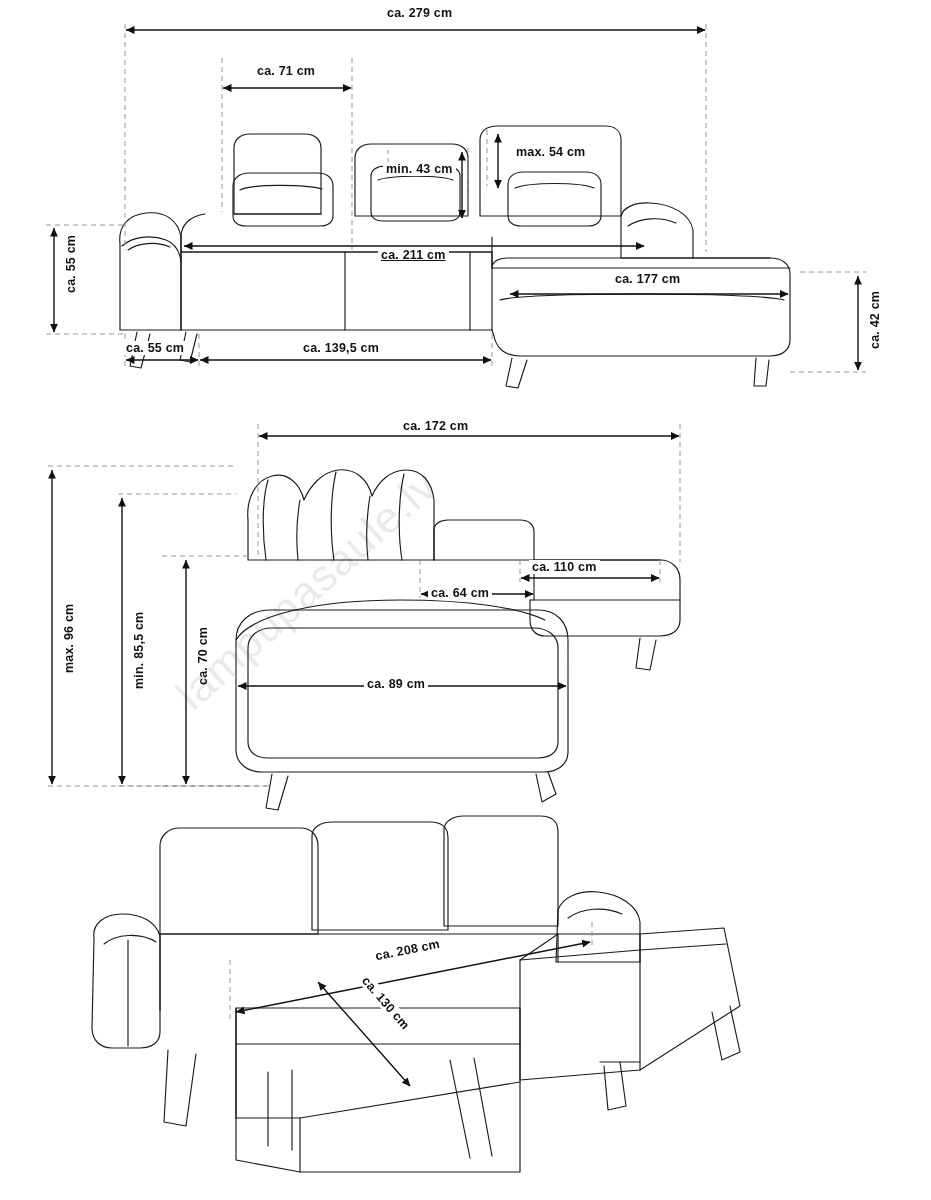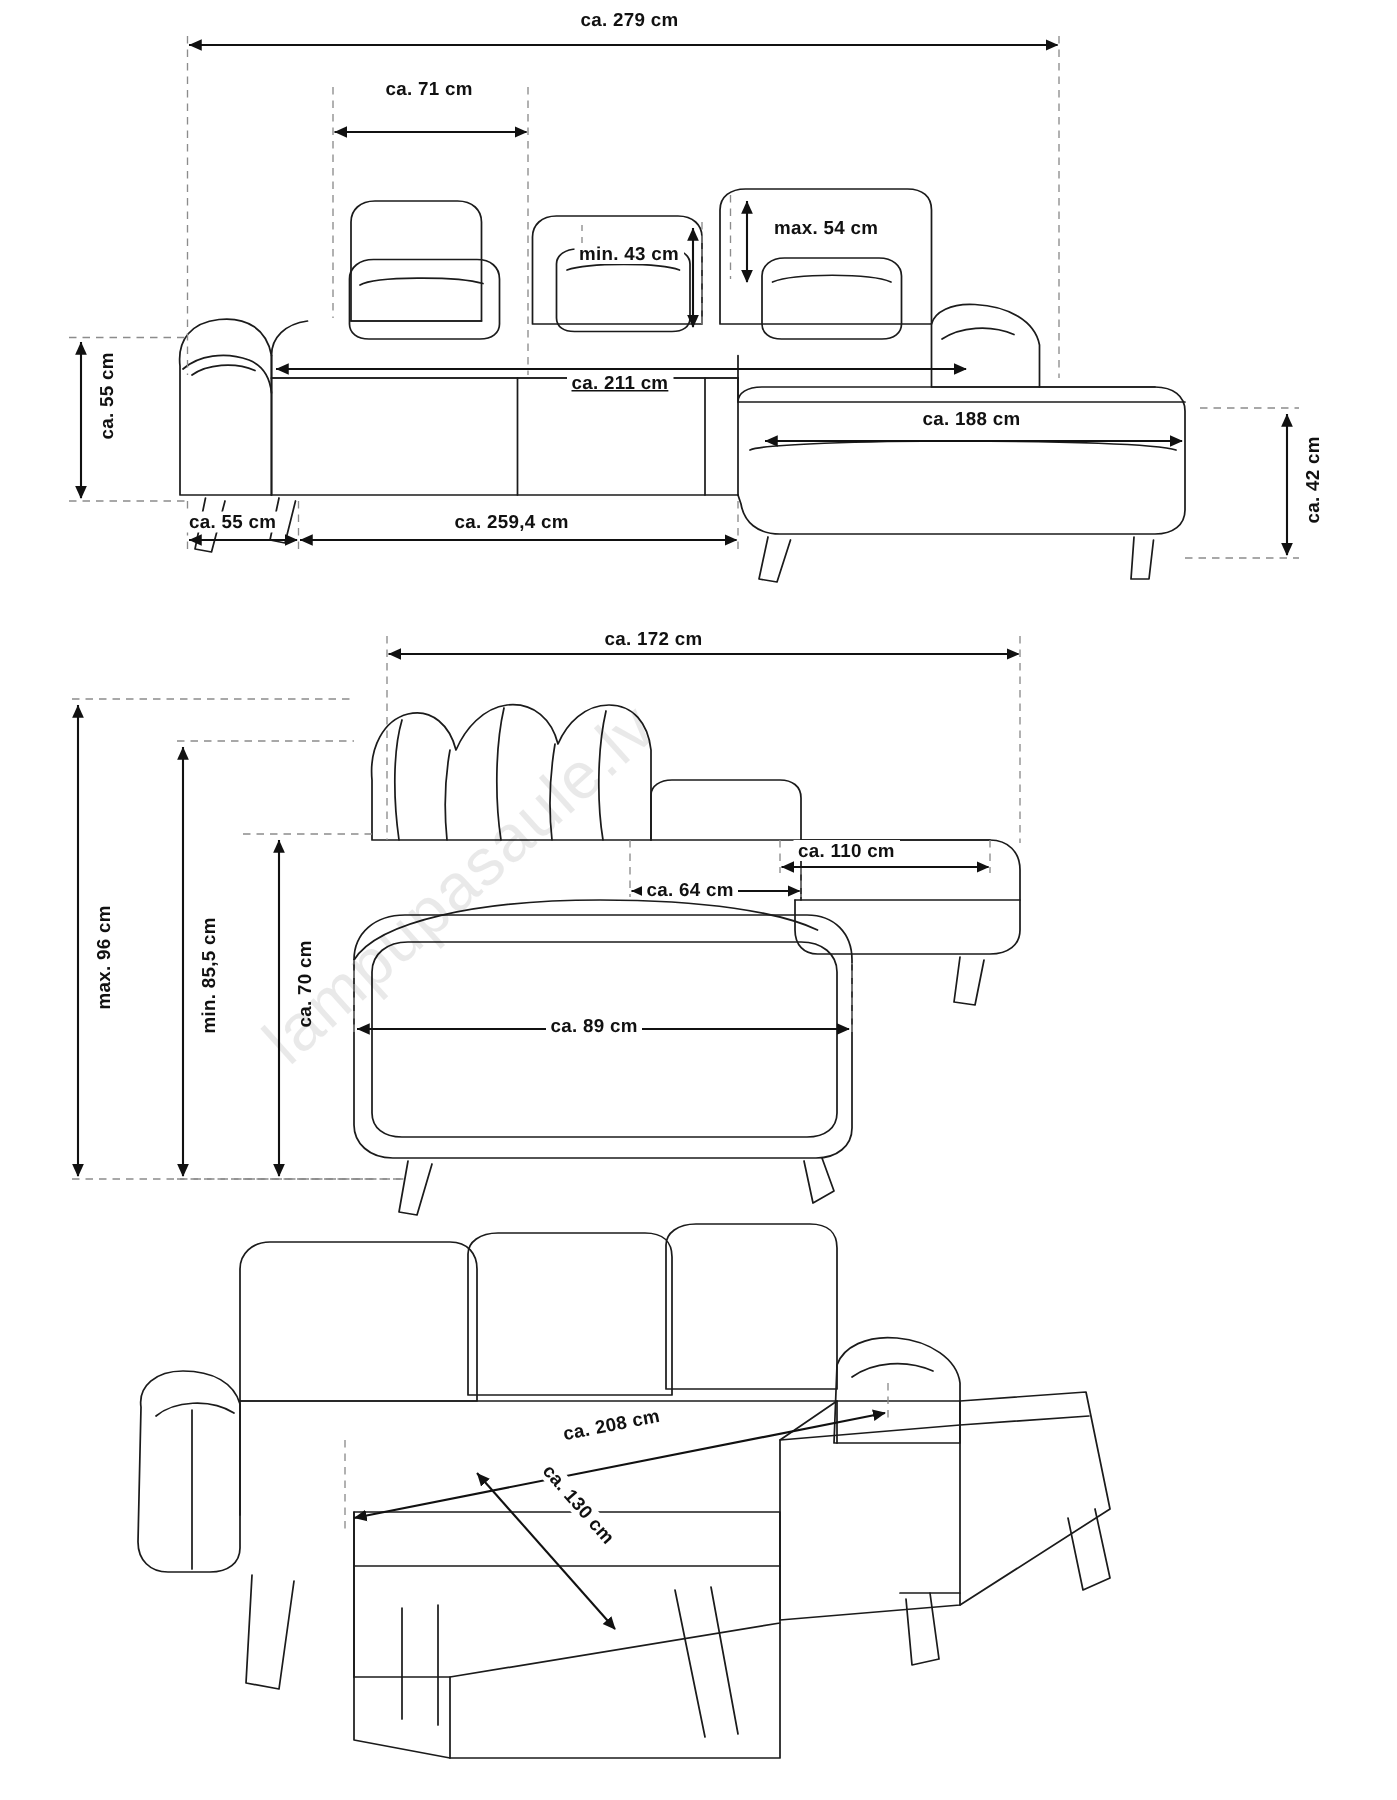--- a/index.html
+++ b/index.html
@@ -234,29 +234,29 @@
       <path d="M52,470 L52,784"></path>
       <path d="M122,498 L122,784"></path>
       <path d="M186,560 L186,784"></path>
 
       <path d="M236,1012 L590,942"></path>
       <path d="M318,982 L410,1086"></path>
     </g>
   </svg>
 
   <div class="dimlabel" style="left:384px; top:6px;">ca. 279 cm</div>
-  <div class="dimlabel" style="left:254px; top:52px;">ca. 71 cm</div>
+  <div class="dimlabel" style="left:254px; top:64px;">ca. 71 cm</div>
   <div class="dimlabel" style="left:383px; top:162px;text-align:center;">min. 43 cm</div>
   <div class="dimlabel" style="left:513px; top:145px;">max. 54 cm</div>
   <div class="dimlabel" style="left:378px; top:248px;text-decoration:underline;">ca. 211 cm</div>
-  <div class="dimlabel" style="left:612px; top:272px;">ca. 188 cm</div>
+  <div class="dimlabel" style="left:612px; top:272px;">ca. 177 cm</div>
   <div class="dimlabel vert" style="left:64px; top:296px; transform:rotate(-90deg);">ca. 55 cm</div>
   <div class="dimlabel vert" style="left:868px; top:352px; transform:rotate(-90deg);">ca. 42 cm</div>
   <div class="dimlabel" style="left:123px; top:341px;">ca. 55 cm</div>
-  <div class="dimlabel" style="left:300px; top:341px;">ca. 259,4 cm</div>
+  <div class="dimlabel" style="left:300px; top:341px;">ca. 139,5 cm</div>
 
   <div class="dimlabel" style="left:400px; top:419px;">ca. 172 cm</div>
   <div class="dimlabel" style="left:529px; top:560px;">ca. 110 cm</div>
   <div class="dimlabel" style="left:428px; top:586px;">ca. 64 cm</div>
   <div class="dimlabel" style="left:364px; top:677px;">ca. 89 cm</div>
   <div class="dimlabel vert" style="left:62px; top:676px; transform:rotate(-90deg);">max. 96 cm</div>
   <div class="dimlabel vert" style="left:132px; top:692px; transform:rotate(-90deg);">min. 85,5 cm</div>
   <div class="dimlabel vert" style="left:196px; top:688px; transform:rotate(-90deg);">ca. 70 cm</div>
 
   <div class="dimlabel" style="left:372px; top:943px; transform:rotate(-11deg);">ca. 208 cm</div>

